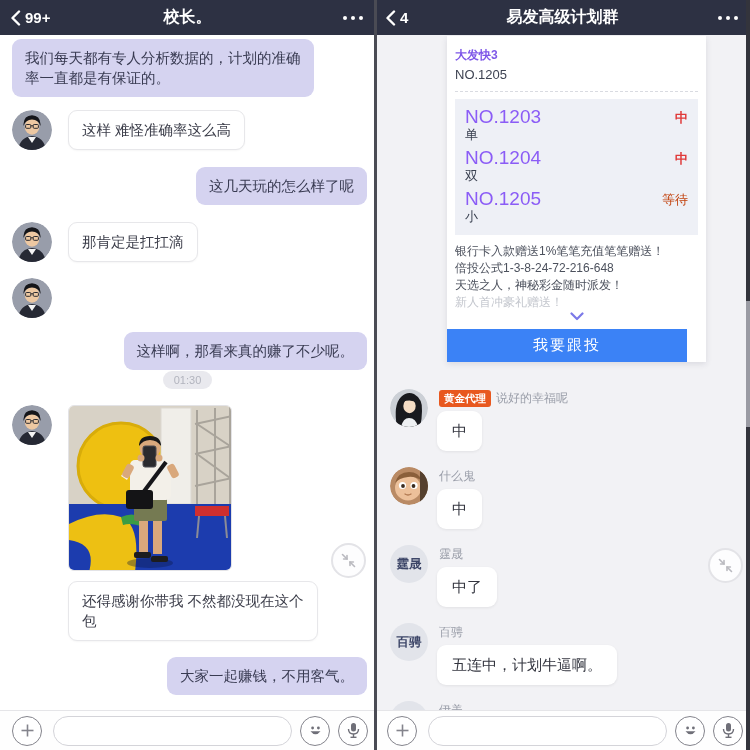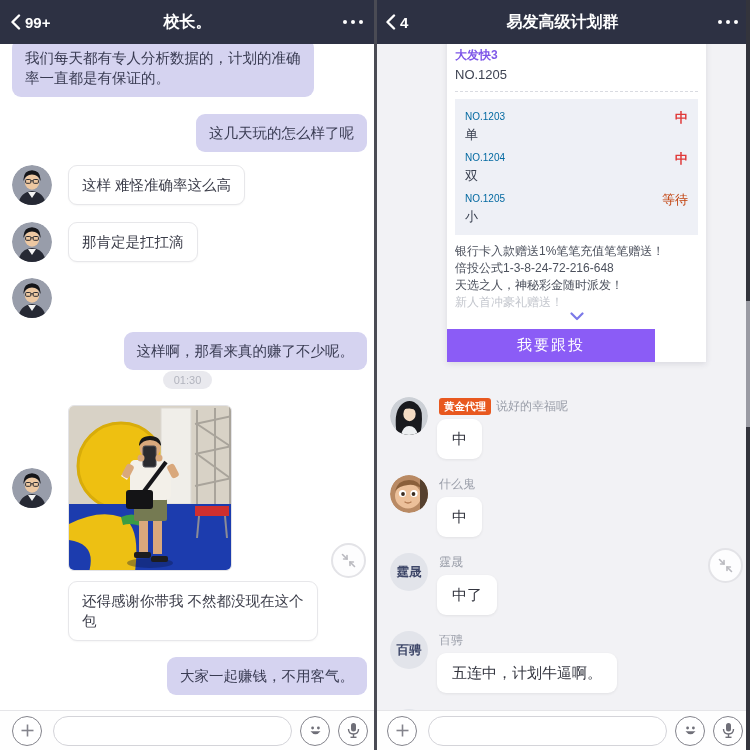--- a/index.html
+++ b/index.html
@@ -6,31 +6,31 @@
   html,body { background:#e9e9ec; }
   body { font-family:"Liberation Sans","DejaVu Sans",sans-serif; }
   .screen { position:relative; width:750px; height:750px; background:#fff; overflow:hidden; }
 
   .panel { position:absolute; top:0; width:375px; height:750px; overflow:hidden; background:#fff; }
   .panel.left { left:0; }
   .panel.right { left:375px; background:#f2f2f5; }
   .vdivider { position:absolute; left:374px; top:0; width:3px; height:750px; background:#4a4b54; z-index:60; }
 
   
-  .appbar { position:absolute; top:0; left:0; right:0; height:44px; background:#2d3143; z-index:30;
+  .appbar { position:absolute; top:0; left:0; right:0; height:35px; background:#2d3143; z-index:30;
             display:flex; align-items:center; padding:0 10px; }
   .back { display:flex; align-items:center; gap:4px; color:#fff; font-size:15px; font-weight:bold; cursor:pointer; }
   .back svg { display:block; }
   .appbar-title { position:absolute; left:50%; transform:translateX(-50%); color:#ffffff; font-size:16px; font-weight:bold; white-space:nowrap; }
   .more { margin-left:auto; display:flex; gap:4px; align-items:center; cursor:pointer; padding:6px 2px; }
   .more i { width:4px; height:4px; border-radius:50%; background:#fff; display:block; }
 
   
   .chat { position:absolute; top:35px; left:0; right:0; bottom:40px; overflow:hidden; }
-  .mrow { display:flex; align-items:center; padding:0 8px 0 12px; }
+  .mrow { display:flex; align-items:flex-start; padding:0 8px 0 12px; }
   .mrow.right { justify-content:flex-end; }
   .avatar { width:40px; height:40px; border-radius:50%; overflow:hidden; flex:0 0 40px; display:block; }
   .avatar svg { display:block; }
   .bubble { max-width:280px; padding:9px 13px; border-radius:9px; font-size:14.5px; line-height:20px;
             color:#3b3d49; white-space:pre-line; }
   .bubble.white { background:#fff; border:1px solid #e7e7ea; box-shadow:0 1px 2px rgba(0,0,0,.04); }
   .bubble.lav { background:#d5d3f0; color:#393b52; }
   .gap16 { width:16px; flex:0 0 16px; }
   .timewrap { text-align:center; }
   .timepill { display:inline-block; background:#e9e9ee; color:#b2b4be; font-size:11px; padding:3px 11px; border-radius:10px; }
@@ -53,29 +53,29 @@
   .iconpair { display:flex; gap:8px; margin-right:2px; }
 
   
   .plan-card { position:relative; margin:1px 0 0 72px; width:259px; background:#fff;
                box-shadow:0 2px 6px rgba(40,40,70,.12); padding:9px 8px 0 8px; z-index:5; }
   .plan-title { font-size:12px; font-weight:bold; color:#7e57e8; line-height:20px; }
   .plan-issue { font-size:13px; color:#3e4352; line-height:18px; margin-top:1px; }
   .plan-dash { border:none; border-top:1px dashed #d9dbe1; margin:7px 0 7px 0; }
   .plan-rows { background:#eef0f6; padding:6px 10px 7px 10px; }
   .plan-row { display:flex; justify-content:space-between; align-items:flex-start; padding:3px 0 2px 0; }
-  .plan-row .no { font-size:10px; color:#0369a1; line-height:18px; display:block; }
+  .plan-row .no { font-size:19px; color:#8b5cf6; line-height:18px; display:block; }
   .plan-row .pick { font-size:13px; color:#394050; line-height:18px; display:block; }
   .plan-row .result { font-size:13px; font-weight:bold; margin-top:1px; }
   .result.win { color:#e03a3a; }
   .result.wait { color:#c2410c; font-weight:normal; }
   .plan-ann { margin-top:8px; font-size:12px; line-height:17px; color:#4c515d; }
   .plan-ann .faded { color:#c3c6cd; }
   .plan-chevron { text-align:center; height:15px; line-height:10px; cursor:pointer; }
-  .plan-btn { display:block; width:208px; margin:3px 0 16px -8px; height:33px; border:none; background:#8b5cf6;
+  .plan-btn { display:block; width:240px; margin:3px 0 8px -8px; height:33px; border:none; background:#3b82f6;
               color:#ffffff; font-size:15px; font-family:inherit; letter-spacing:2px; cursor:pointer; }
 
   
   .r-msgs { padding:19px 8px 0 15px; }
   .r-group { display:flex; align-items:flex-start; margin-bottom:16px; }
   .r-avatar { width:38px; height:38px; border-radius:50%; overflow:hidden; flex:0 0 38px; cursor:pointer; }
   .r-avatar.txt { background:#e2e4ea; display:flex; align-items:center; justify-content:center;
                   font-size:12.5px; font-weight:bold; color:#3d4668; letter-spacing:0; }
   .r-body { margin-left:9px; }
   .r-nameline { display:flex; align-items:center; gap:5px; margin:1px 0 4px 2px; }
@@ -109,39 +109,39 @@
         </span>
     </header>
 
     <div class="chat">
 
       <div class="mrow" style="margin-top:4px;">
         <div class="bubble lav" style="max-width:352px;">我们每天都有专人分析数据的，计划的准确
 率一直都是有保证的。</div>
       </div>
 
-      <div class="mrow right" style="margin-top:17px;">
-        <div class="bubble lav">这几天玩的怎么样了呢</div>
-      </div>
-
       <div class="mrow" style="margin-top:13px;">
         <span class="avatar">
           <svg width="40" height="40" viewBox="0 0 40 40">
             <circle cx="20" cy="20" r="20" fill="#989daa"></circle>
             <path d="M6,40 Q8,27 20,26 Q32,27 34,40 Z" fill="#262934"></path>
             <path d="M16,27 L20,33 L24,27 Z" fill="#f4f4f4"></path>
             <ellipse cx="20" cy="16.5" rx="7.3" ry="8.3" fill="#edc8a2"></ellipse>
             <path d="M11.5,14 Q12,5.5 20,5.2 Q28,5.5 28.5,14 L28.5,16 Q26.5,9.5 20,9.5 Q13.5,9.5 11.5,16 Z" fill="#15161a"></path>
             <rect x="13.6" y="14.5" width="5.2" height="3.8" rx="1" fill="none" stroke="#2b2b30" stroke-width="1"></rect>
             <rect x="21.2" y="14.5" width="5.2" height="3.8" rx="1" fill="none" stroke="#2b2b30" stroke-width="1"></rect>
             <line x1="18.8" y1="15.8" x2="21.2" y2="15.8" stroke="#2b2b30" stroke-width="1"></line>
           </svg>
         </span>
         <span class="gap16"></span>
         <div class="bubble white">这样 难怪准确率这么高</div>
+      </div>
+
+      <div class="mrow right" style="margin-top:17px;">
+        <div class="bubble lav">这几天玩的怎么样了呢</div>
       </div>
 
       <div class="mrow" style="margin-top:17px;">
         <span class="avatar">
           <svg width="40" height="40" viewBox="0 0 40 40">
             <circle cx="20" cy="20" r="20" fill="#989daa"></circle>
               <path d="M6,40 Q8,27 20,26 Q32,27 34,40 Z" fill="#262934"></path>
               <path d="M16,27 L20,33 L24,27 Z" fill="#f4f4f4"></path>
               <ellipse cx="20" cy="16.5" rx="7.3" ry="8.3" fill="#edc8a2"></ellipse>
               <path d="M11.5,14 Q12,5.5 20,5.2 Q28,5.5 28.5,14 L28.5,16 Q26.5,9.5 20,9.5 Q13.5,9.5 11.5,16 Z" fill="#15161a"></path>

